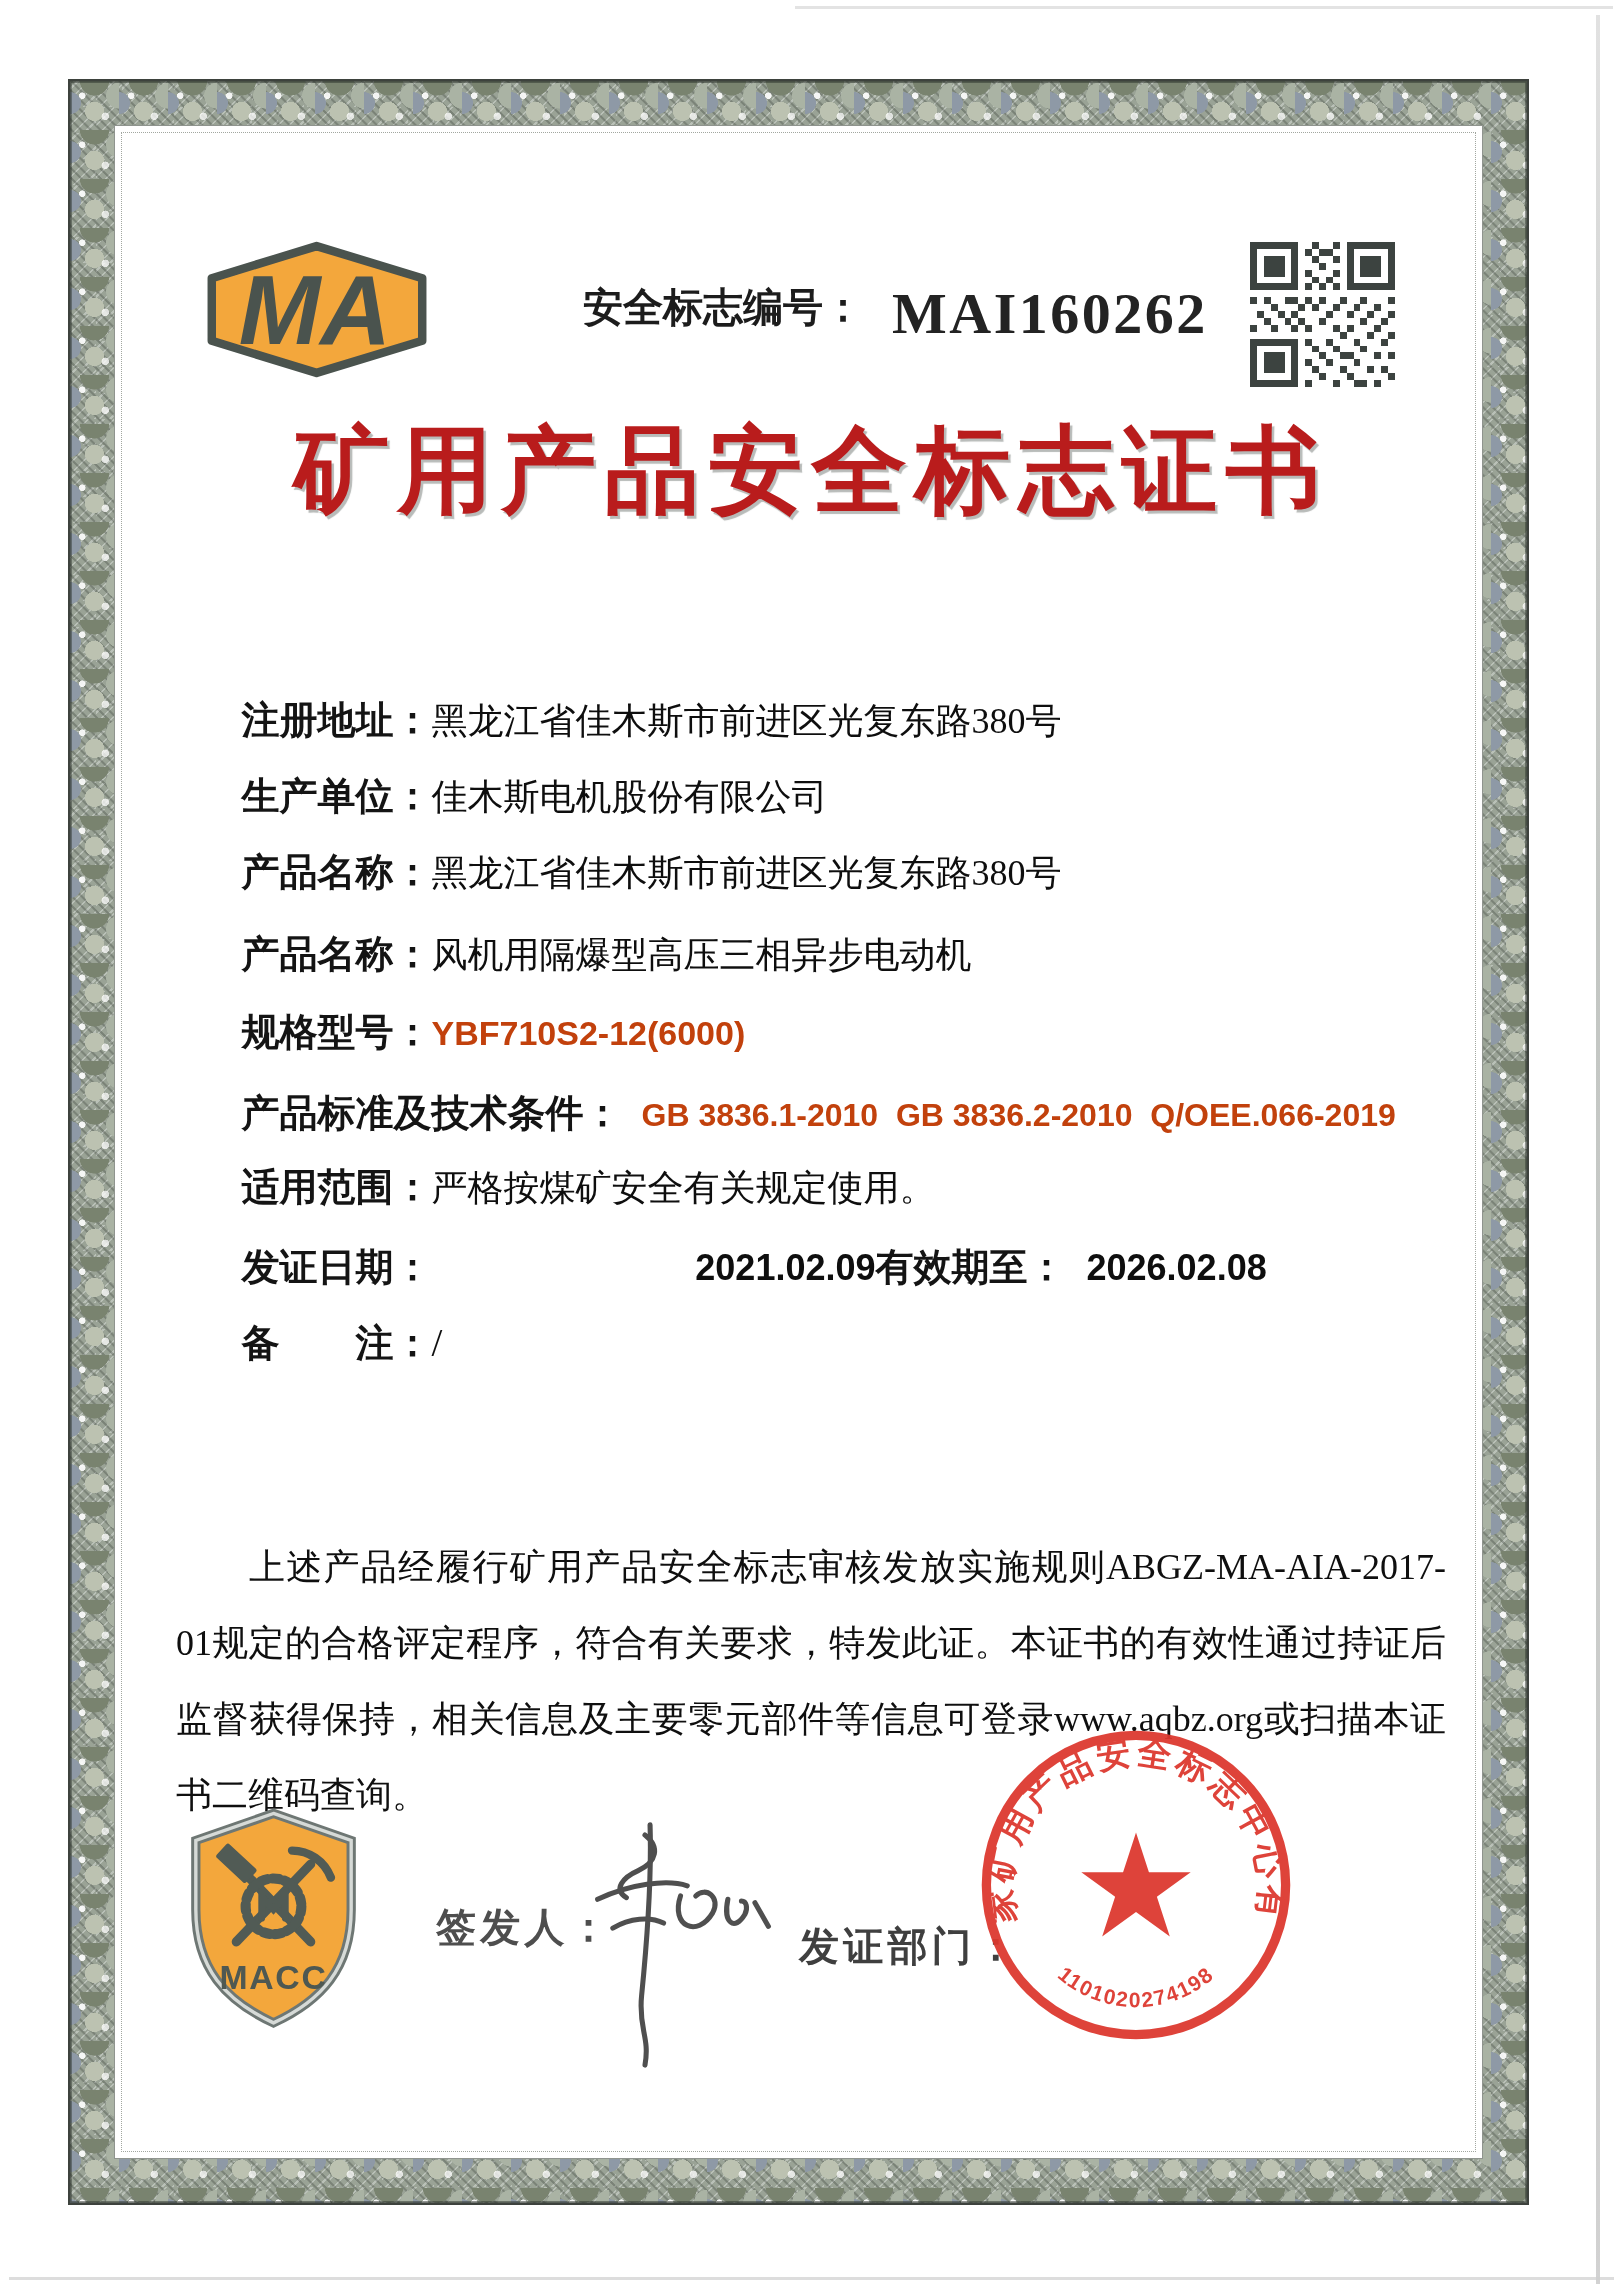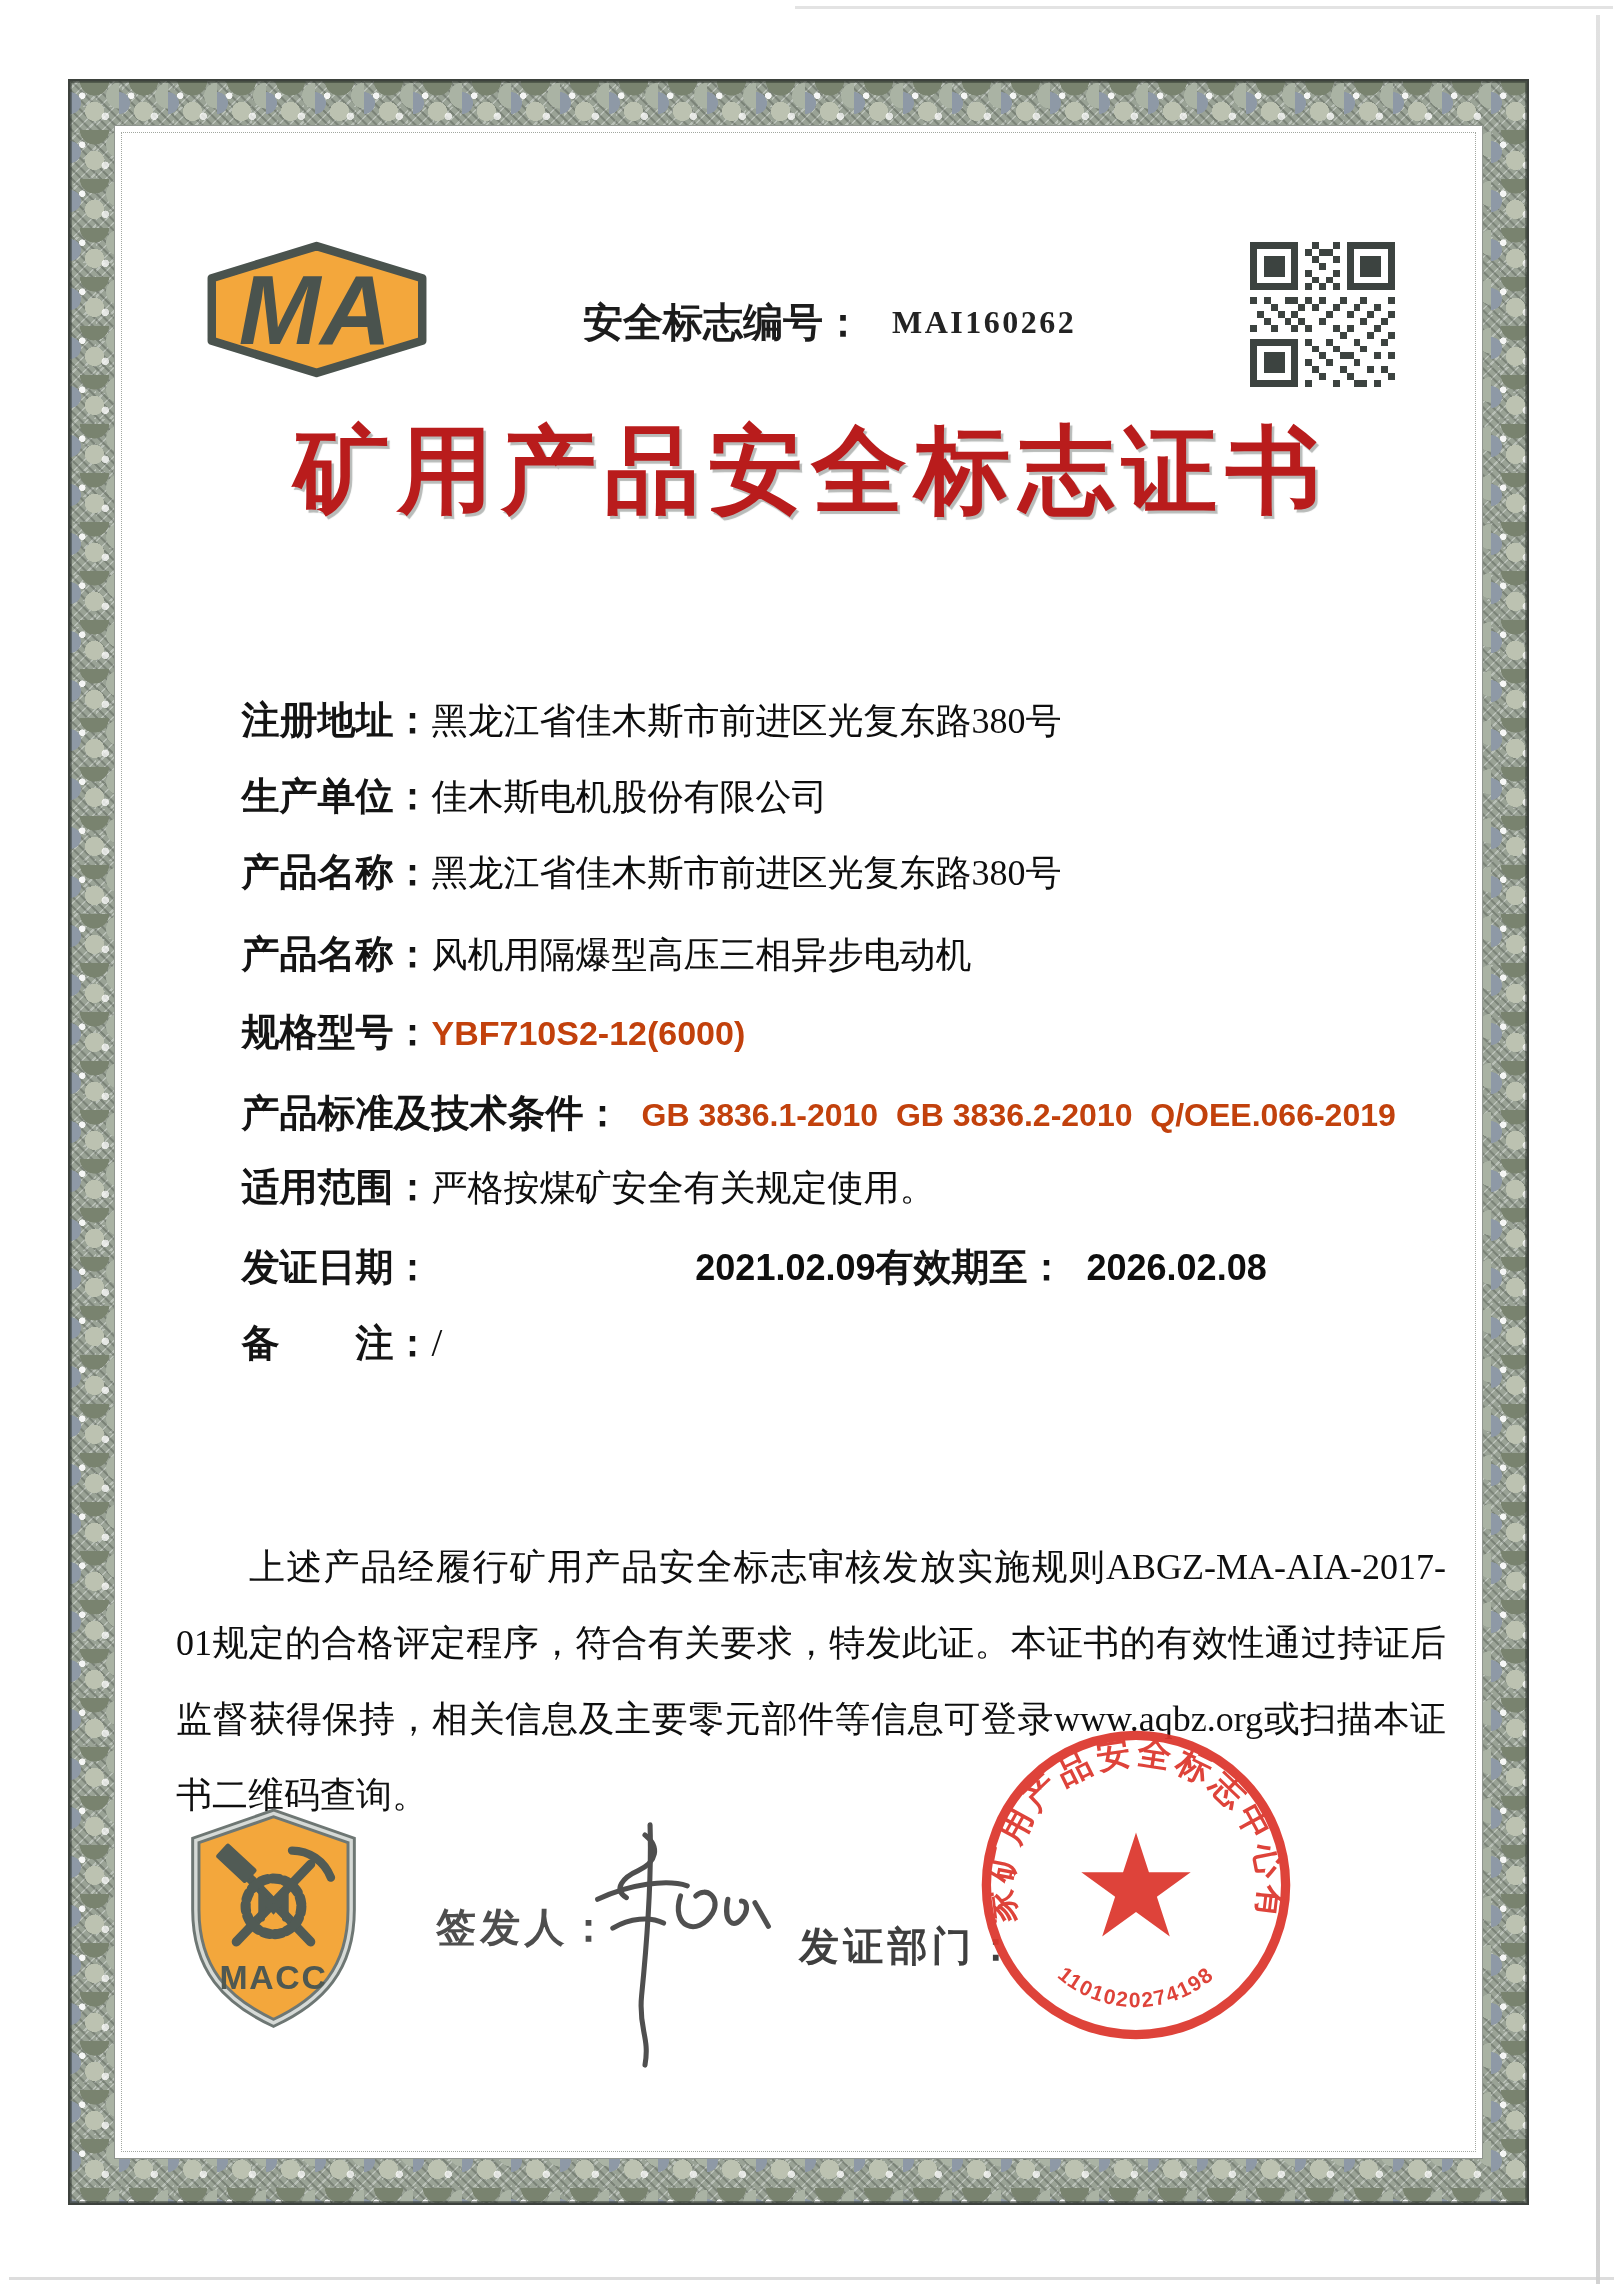--- a/index.html
+++ b/index.html
@@ -29,23 +29,23 @@
     border:1.7px solid #8f948e;position:relative;
   }
   .hairline{position:absolute;inset:6px;border:1.7px dotted #a2a7a0;pointer-events:none;}
   
   .scan-edge-right{position:absolute;left:1596px;top:15px;width:4.2px;height:2269px;
     background:linear-gradient(#dcdcdc,#b8bcb8 40%,#cacaca);opacity:.85;}
   .scan-edge-bottom{position:absolute;left:8.5px;top:2277px;width:1605px;height:3.4px;background:#cfcfcf;opacity:.7;}
   .scan-edge-top{position:absolute;left:795px;top:6px;width:818px;height:2.5px;background:#e3e3e3;}
   
   .ma-badge{position:absolute;left:205px;top:241px;width:224px;height:137px;}
-  .number-line{position:absolute;left:583px;top:295px;display:flex;align-items:center;gap:29px;white-space:pre;}
+  .number-line{position:absolute;left:583px;top:280px;display:flex;align-items:flex-start;gap:29px;white-space:pre;}
   .number-label{font-family:"Liberation Sans","DejaVu Sans",sans-serif;font-weight:bold;font-size:40px;color:#1c1c1c;}
-  .number-value{font-family:"Liberation Serif","DejaVu Serif",serif;font-weight:600;font-size:32px;letter-spacing:2.5px;color:#232323;}
+  .number-value{font-family:"Liberation Serif","DejaVu Serif",serif;font-weight:600;font-size:58px;letter-spacing:2.5px;color:#232323;}
   .qr{position:absolute;left:1250px;top:242px;width:145px;height:145px;}
   .title{
     position:absolute;left:0;top:408px;width:100%;text-align:center;
     font-size:95px;font-weight:bold;letter-spacing:8.5px;color:#b91c1c;
     text-shadow:2.5px 2.5px 0.8px rgba(52,60,55,.35);white-space:pre;
   }
   
   .row{position:absolute;left:228px;white-space:pre;}
   .row .lbl{
     font-family:"Liberation Sans","DejaVu Sans",sans-serif;font-weight:bold;font-size:38px;color:#141414;

